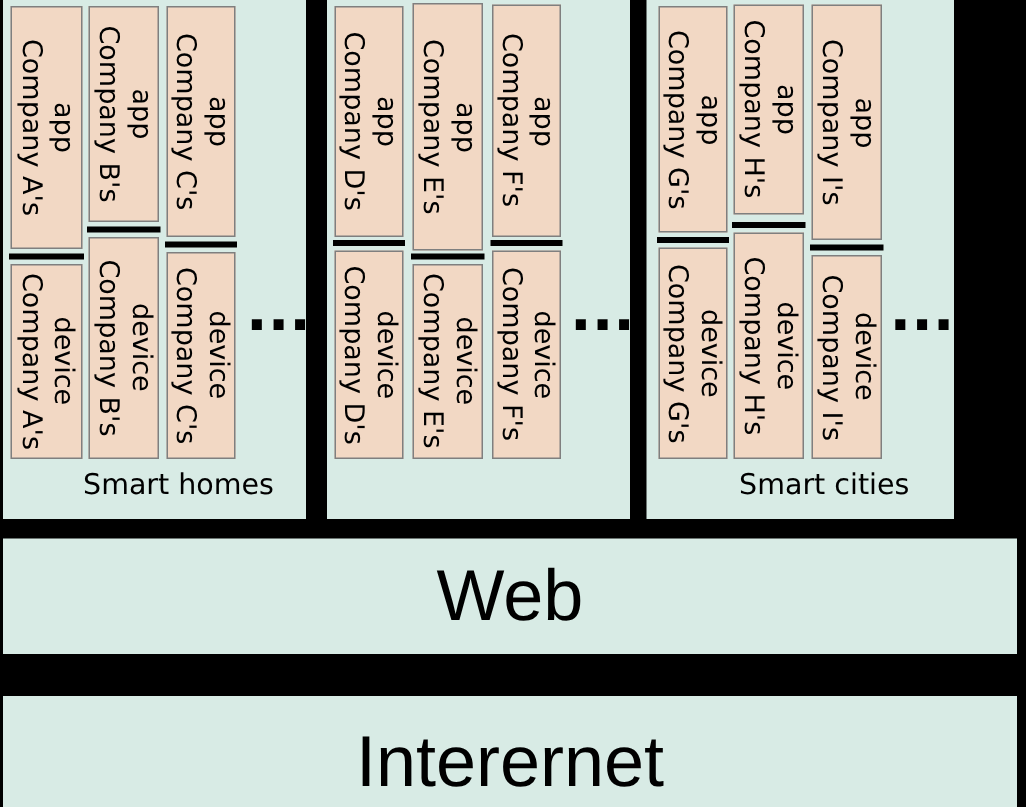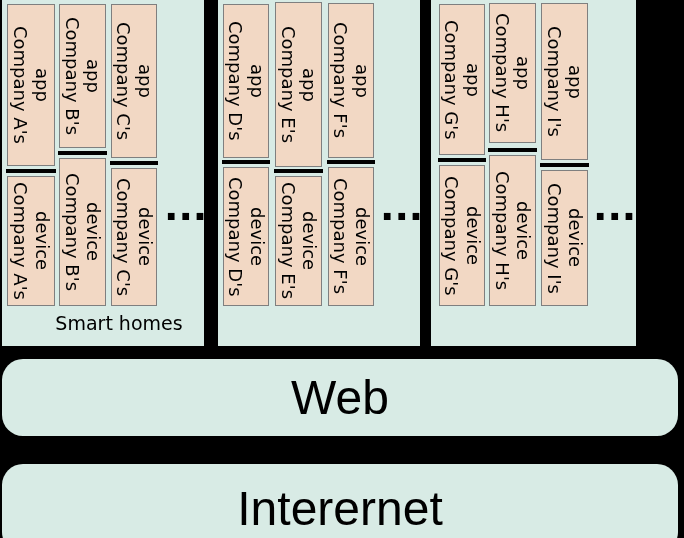--- a/index.html
+++ b/index.html
@@ -48,21 +48,21 @@
          font-size:18px;line-height:1.22;white-space:nowrap;}
 
   .dots{position:absolute;left:162px;top:188px;width:40px;height:38px;
         font:bold 38px/38px "DejaVu Sans",sans-serif;letter-spacing:0;color:#000;}
 
   .panel-label{position:absolute;left:0;right:0;top:311px;text-align:center;
                font-size:19px;line-height:24px;margin-left:32px;}
 
   .layer{position:absolute;left:2px;width:676px;background:var(--panel-bg);
          display:flex;align-items:center;justify-content:center;
-         font-family:"Liberation Sans",sans-serif;font-size:48px;border-radius:21px;}
+         font-family:"Liberation Sans",sans-serif;font-size:48px;}
   .layer-web{top:359px;height:77px;}
   .layer-internet{top:464px;height:89px;}
 </style>
 </head>
 <body>
 
 <div class="stage">
 
   <div class="panel p1">
     <div class="col c1">
@@ -203,20 +203,21 @@
       </div>
       <div class="bar"></div>
       <div class="box device">
         <div class="vtext">
           <div>Company I's</div>
           <div>device</div>
         </div>
       </div>
     </div>
     <div class="dots">...</div>
+    <div class="panel-label">Smart cities</div>
   </div>
 
   <div class="layer layer-web">
     <span>Web</span>
   </div>
   <div class="layer layer-internet">
     <span>Interernet</span>
   </div>
 
 </div>

